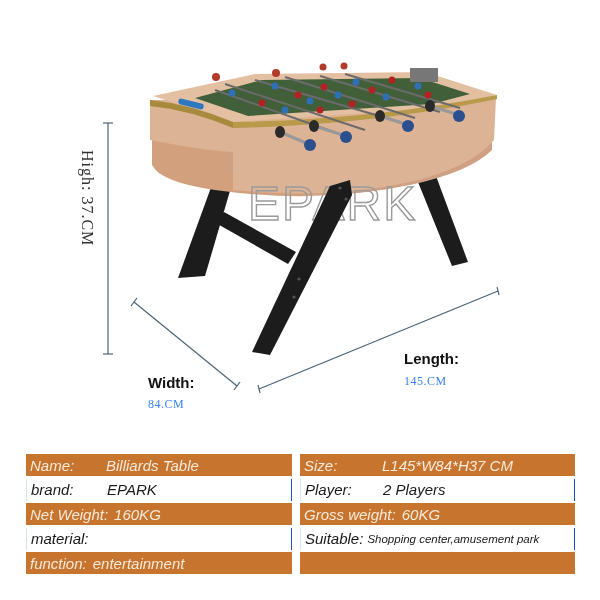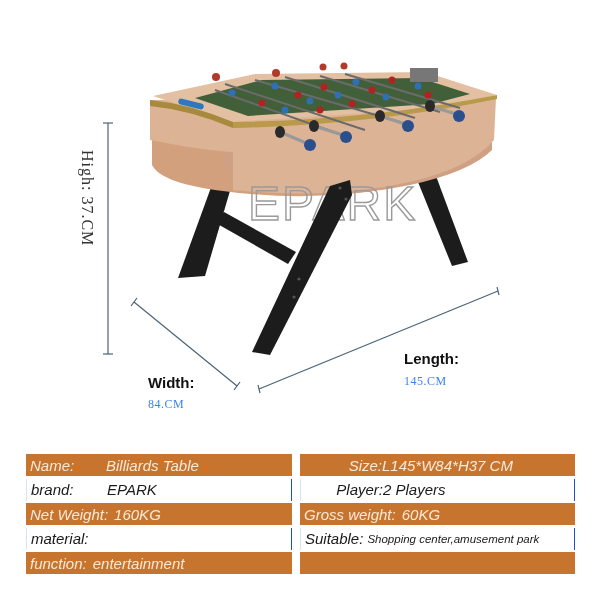--- a/index.html
+++ b/index.html
@@ -5,21 +5,21 @@
   html,body{margin:0;padding:0;background:#ffffff;}
   body{width:600px;height:600px;position:relative;overflow:hidden;font-family:"Liberation Sans",sans-serif;}
   .product{position:absolute;left:0;top:0;width:600px;height:440px;}
   .dim-label{position:absolute;font-family:"Liberation Sans",sans-serif;font-size:15px;color:#111;font-weight:bold;}
   .dim-value{position:absolute;font-family:"Liberation Serif",serif;font-size:12px;color:#3b82f6;letter-spacing:0.5px;}
   .high-label{position:absolute;left:74px;top:150px;width:160px;height:22px;transform-origin:0 0;transform:rotate(90deg) translate(0,-22px);font-family:"Liberation Serif",serif;font-size:16px;color:#333;letter-spacing:1px;white-space:nowrap;}
   .specs{position:absolute;left:26px;top:454px;width:549px;}
   .spec-row{display:flex;height:22px;margin-bottom:2.5px;}
   .cell{height:22px;display:flex;align-items:center;font-style:italic;font-size:15px;white-space:nowrap;overflow:hidden;box-sizing:border-box;padding-left:4px;}
   .cell.left{width:266px;margin-right:8px;}
-  .cell.right{width:275px;text-align:right;}
+  .cell.right{width:275px;}
   .orange{background:#c7742f;color:#f7ead8;}
   .white{background:#ffffff;color:#1a1a1a;border-left:1px solid #d5e6f2;border-right:1px solid #1d4ed8;}
   .k{display:inline-block;}
   .v{display:inline-block;}
   .small{font-size:11.5px;font-style:italic;}
 </style>
 </head>
 <body>
 
 <div class="product">

